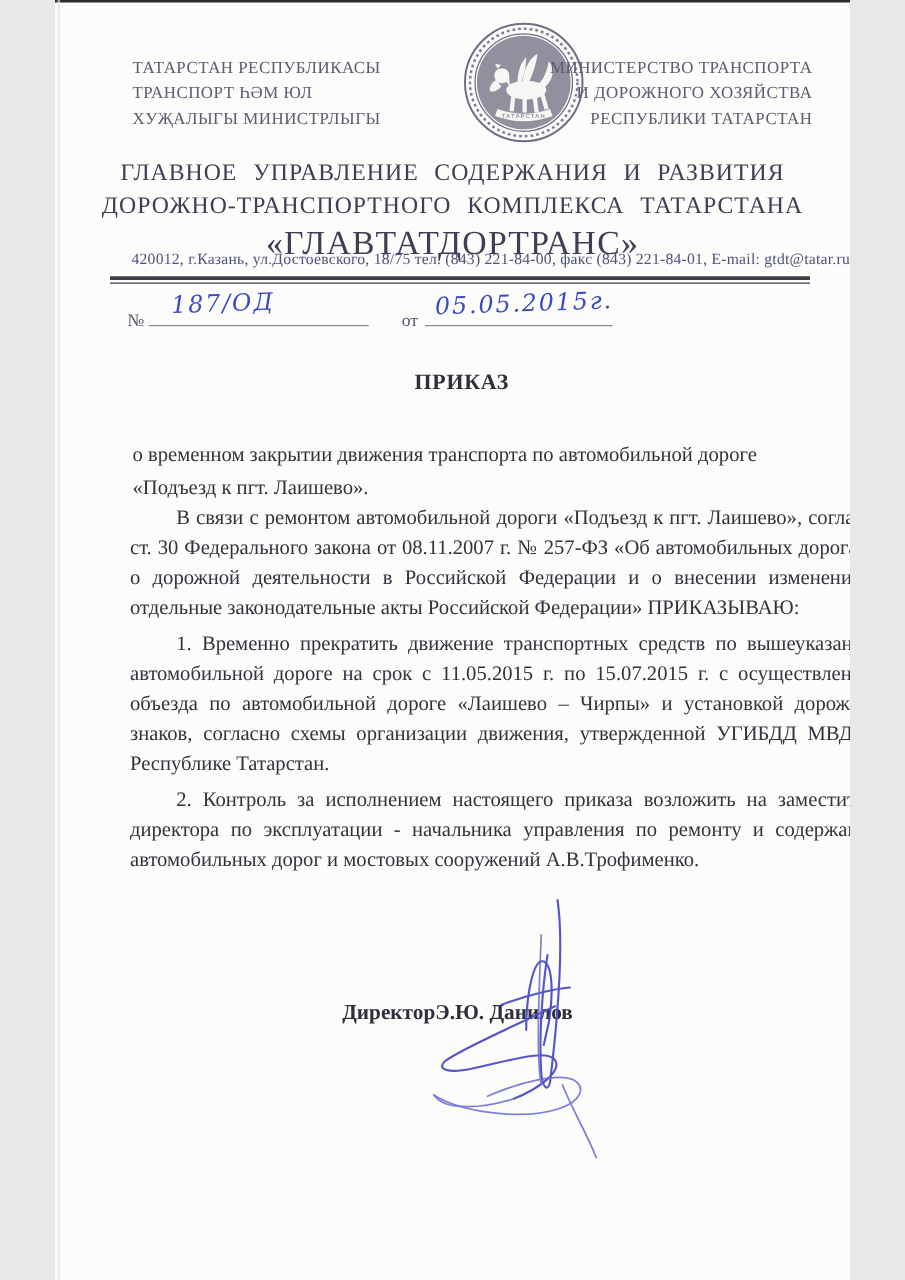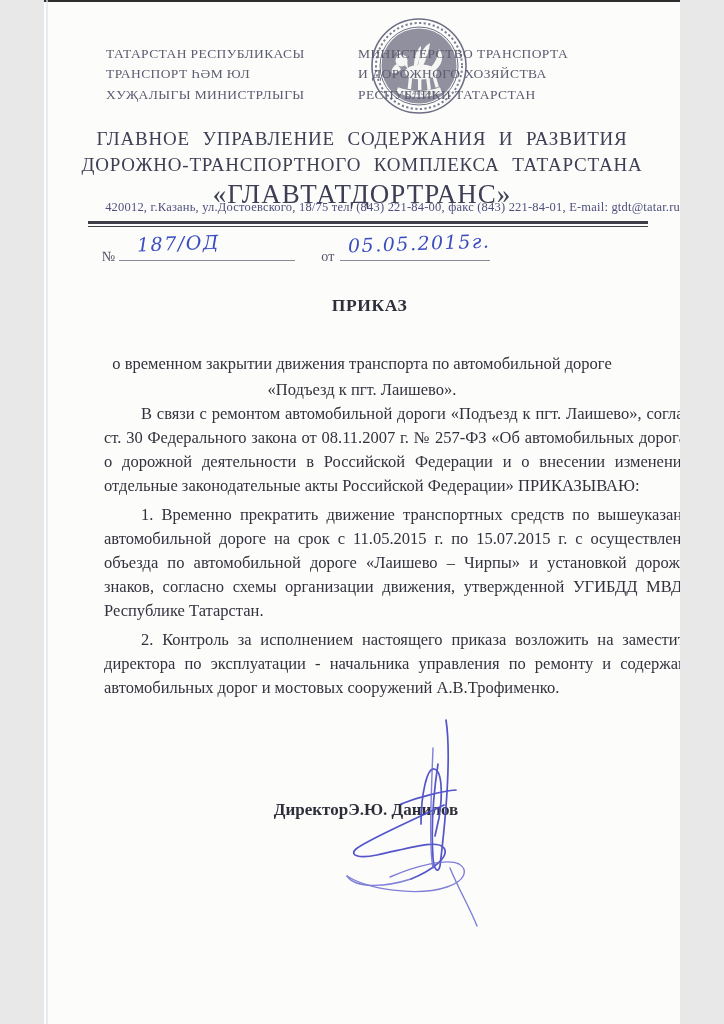--- a/index.html
+++ b/index.html
@@ -9,21 +9,21 @@
     font-family:"Liberation Serif",serif;color:#32323e;
   }
   .scan-top{position:absolute;top:0;left:0;right:0;height:2px;background:#2e2e2e;}
   .scan-left{position:absolute;top:0;left:2px;width:2px;height:100%;background:#dde6ee;opacity:.7;}
 
   
   .ministry{position:absolute;top:44px;font-size:13.5px;line-height:1.5;
     letter-spacing:.4px;color:#5c5c72;}
   .ministry div{white-space:nowrap;}
   #ministry-left{left:62px;text-align:left;}
-  #ministry-right{right:42px;width:280px;text-align:left;}
+  #ministry-right{right:30px;width:280px;text-align:right;}
   #emblem{position:absolute;left:324px;top:15px;width:102px;height:102px;}
 
   .org-title{position:absolute;top:126px;left:0;right:0;text-align:center;color:#3e3e54;}
   .org-title .l1,.org-title .l2{font-size:19px;letter-spacing:.8px;word-spacing:7px;line-height:1.35;}
   .org-title .l3{font-size:27px;letter-spacing:1px;margin-top:2px;}
   .address{position:absolute;top:200px;left:0;right:0;text-align:right;
     font-size:12.5px;color:#50507e;letter-spacing:.2px;}
   .rule{position:absolute;top:221px;left:44px;right:32px;height:2px;
     border-top:3px solid #3f3f4a;border-bottom:1px solid #3f3f4a;}
 
@@ -35,21 +35,21 @@
   .blank.date{width:150px;margin-left:6px;}
   .hand{position:absolute;left:18px;top:-6px;white-space:nowrap;
     font-family:"DejaVu Serif",serif;font-style:italic;font-size:19px;
     color:#3a4cc0;letter-spacing:1.5px;transform:rotate(-2deg);}
   .blank.date .hand{left:8px;}
   .num-row .ot{margin-left:26px;}
 
   
   .order-title{position:absolute;top:295px;left:15px;right:0;text-align:center;
     font-weight:bold;font-size:17.5px;letter-spacing:.6px;color:#2f2f3c;}
-  .subject{position:absolute;top:351px;left:62px;right:62px;text-align:center;
+  .subject{position:absolute;top:351px;left:62px;right:62px;text-align:left;
     font-size:16.5px;line-height:26px;}
   .body-text{position:absolute;top:402px;left:60px;width:604px;
     font-size:16.5px;line-height:24px;text-align:justify;}
   .body-text p{margin:0 0 5px 0;text-indent:37px;}
 
   
   .sig-row{position:absolute;top:800px;left:60px;right:60px;display:flex;
     justify-content:center;font-weight:bold;font-size:17px;color:#2f2f3c;}
   .sig-row .role{padding-left:16px;}
   .sig-row .name{padding-right:8px;}

